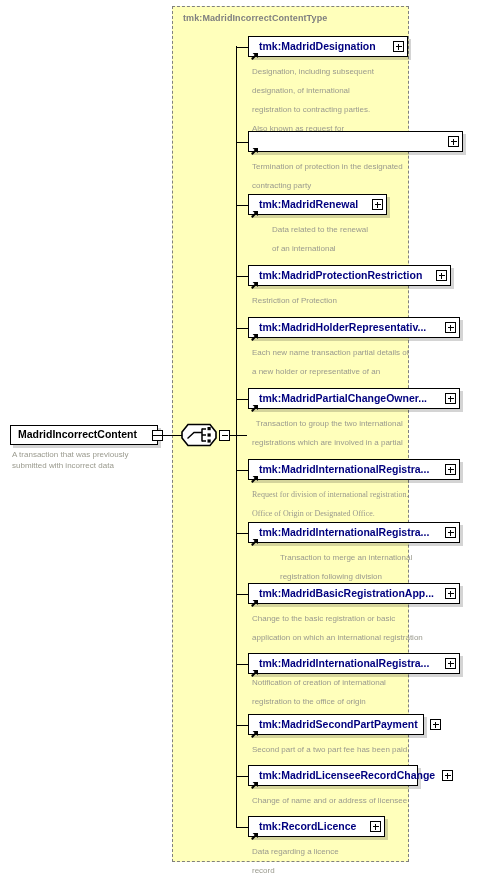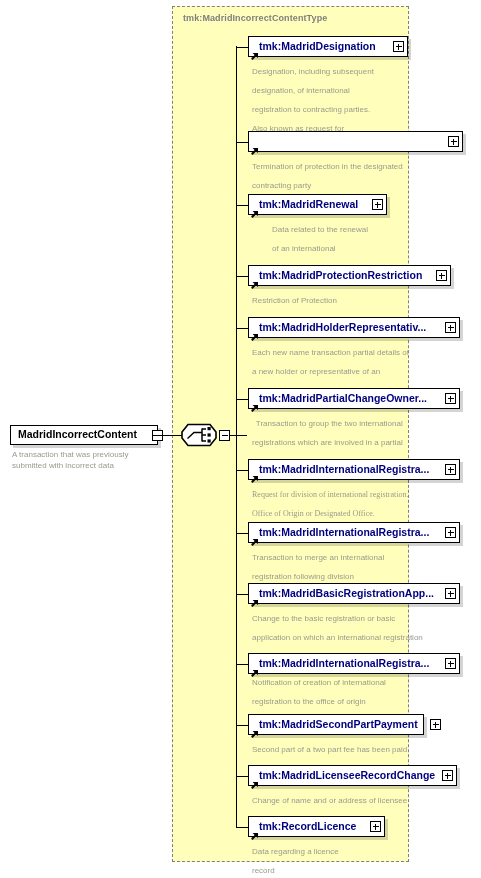--- a/index.html
+++ b/index.html
@@ -295,21 +295,21 @@
 Office of Origin or Designated Office.</div>
     <div class="wire h" style="left: 236px; top: 532.5px; width: 12px;"></div>
     <div class="child" style="top: 522px; width: 212px;">
       <div class="nodebox"></div>
       <div class="ref-arrow"><svg width="8" height="8" viewBox="0 0 8 8" xmlns="http://www.w3.org/2000/svg">
           <path d="M7,0 L7,5 L5,3.2 L1.6,7 L0.2,5.6 L3.6,2 L1.6,0 Z" fill="#000000"></path>
         </svg></div>
       <div class="nodelabel">tmk:MadridInternationalRegistra...</div>
       <div class="toggle plus" style="left: 197px;"></div>
     </div>
-    <div class="desc" style="top: 548px;">Transaction to merge an international
+    <div class="desc" style="top: 548px; margin-left: 28px;">Transaction to merge an international
 registration following division</div>
     <div class="wire h" style="left: 236px; top: 593.5px; width: 12px;"></div>
     <div class="child" style="top: 583px; width: 212px;">
       <div class="nodebox"></div>
       <div class="ref-arrow"><svg width="8" height="8" viewBox="0 0 8 8" xmlns="http://www.w3.org/2000/svg">
           <path d="M7,0 L7,5 L5,3.2 L1.6,7 L0.2,5.6 L3.6,2 L1.6,0 Z" fill="#000000"></path>
         </svg></div>
       <div class="nodelabel">tmk:MadridBasicRegistrationApp...</div>
       <div class="toggle plus" style="left: 197px;"></div>
     </div>
@@ -331,21 +331,21 @@
     <div class="child" style="top: 714px; width: 176px;">
       <div class="nodebox"></div>
       <div class="ref-arrow"><svg width="8" height="8" viewBox="0 0 8 8" xmlns="http://www.w3.org/2000/svg">
           <path d="M7,0 L7,5 L5,3.2 L1.6,7 L0.2,5.6 L3.6,2 L1.6,0 Z" fill="#000000"></path>
         </svg></div>
       <div class="nodelabel">tmk:MadridSecondPartPayment</div>
       <div class="toggle plus" style="left: 182px;"></div>
     </div>
     <div class="desc" style="top: 740px;">Second part of a two part fee has been paid</div>
     <div class="wire h" style="left: 236px; top: 775.5px; width: 12px;"></div>
-    <div class="child" style="top: 765px; width: 209px;">
+    <div class="child" style="top: 765px; width: 170px;">
       <div class="nodebox"></div>
       <div class="ref-arrow"><svg width="8" height="8" viewBox="0 0 8 8" xmlns="http://www.w3.org/2000/svg">
           <path d="M7,0 L7,5 L5,3.2 L1.6,7 L0.2,5.6 L3.6,2 L1.6,0 Z" fill="#000000"></path>
         </svg></div>
       <div class="nodelabel">tmk:MadridLicenseeRecordChange</div>
       <div class="toggle plus" style="left: 194px;"></div>
     </div>
     <div class="desc" style="top: 791px;">Change of name and or address of licensee</div>
     <div class="wire h" style="left: 236px; top: 826.5px; width: 12px;"></div>
     <div class="child" style="top: 816px; width: 137px;">

